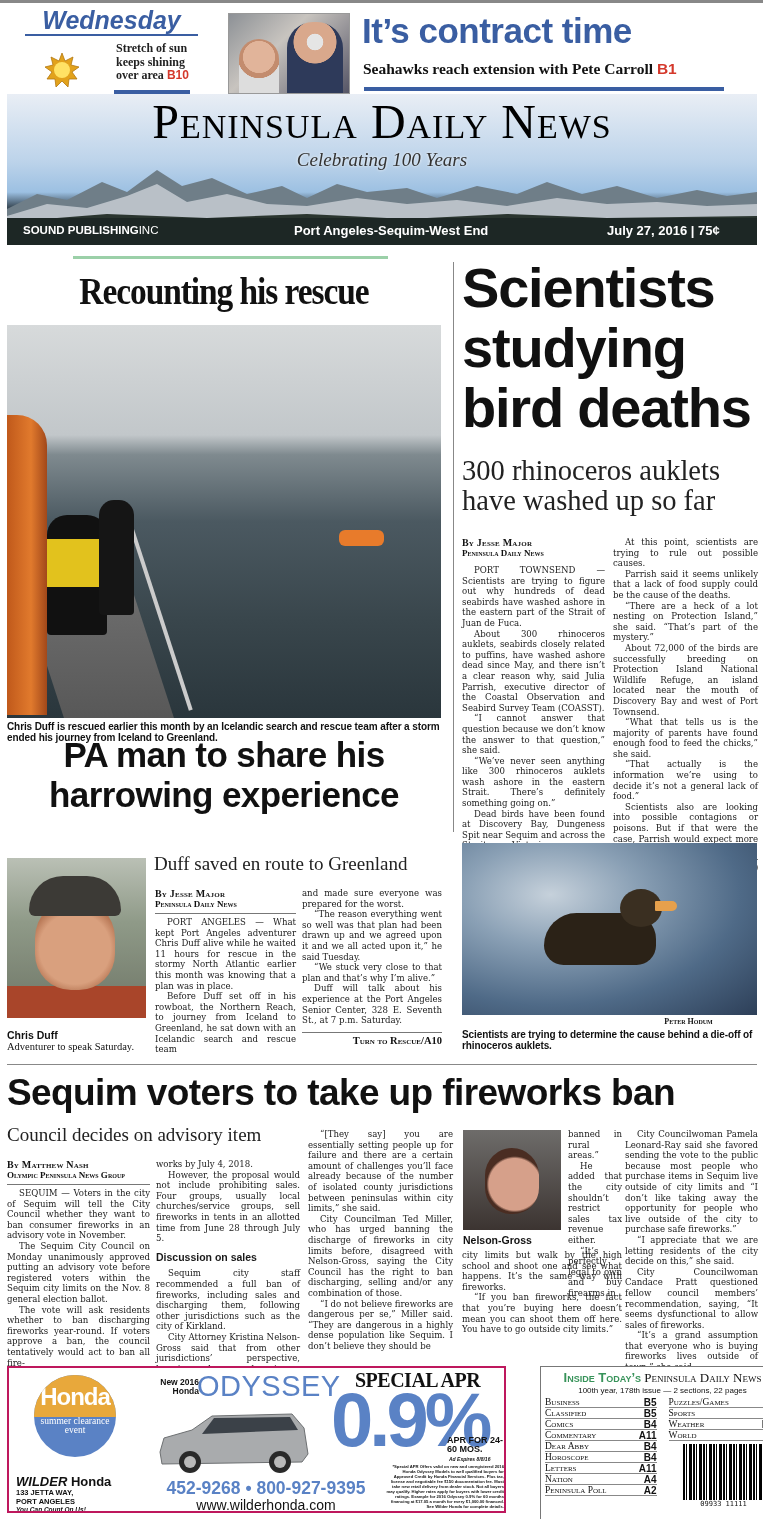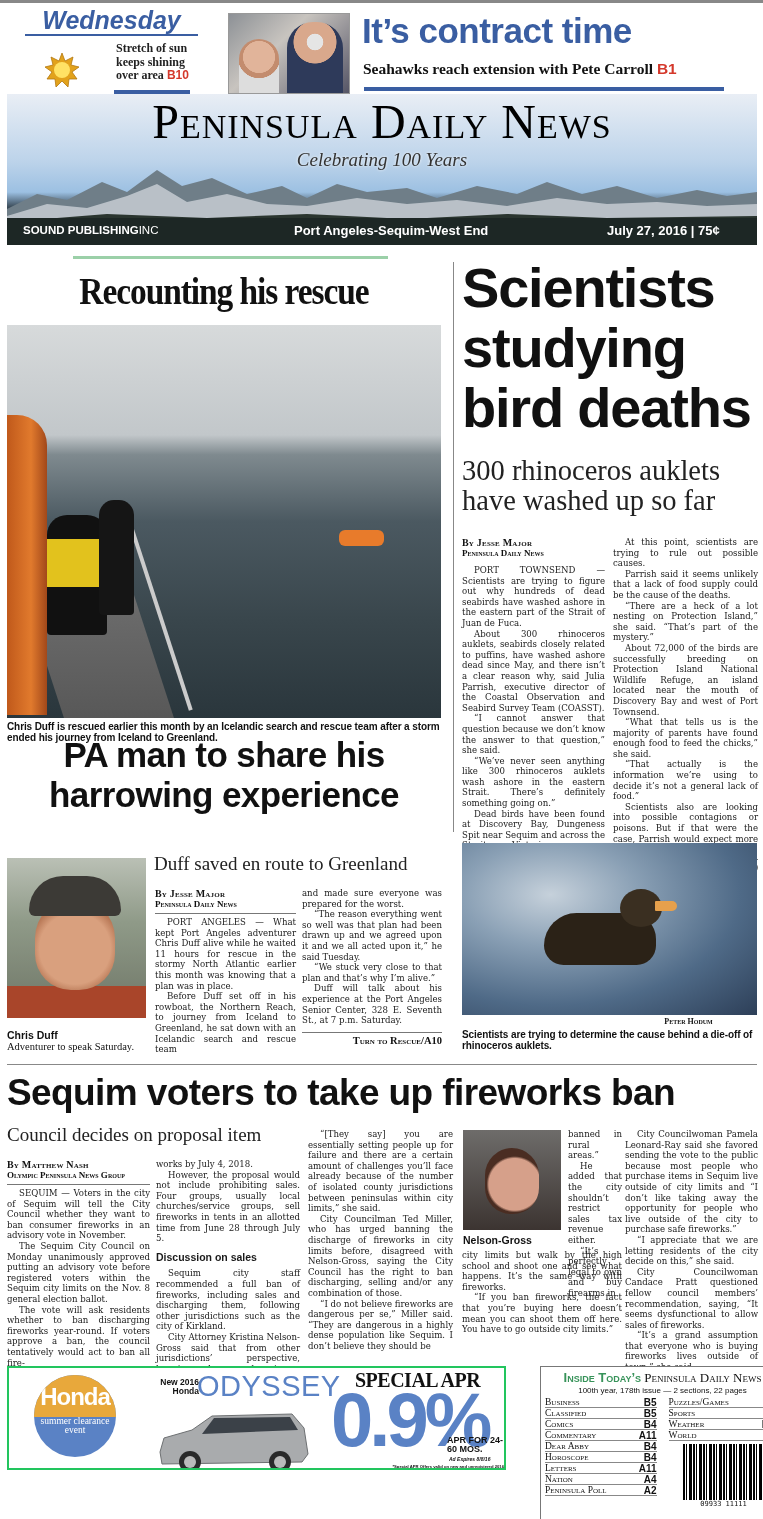--- a/index.html
+++ b/index.html
@@ -76,21 +76,21 @@
 .fw-col2{left:156px;top:1159px;width:144px}
 .fw-col3{left:308px;top:1129px;width:145px}
 .fw-col4a{left:568px;top:1129px;width:54px}
 .fw-col4b{left:462px;top:1250px;width:160px}
 .fw-col5{left:625px;top:1129px;width:133px}
 .subhead-sales{font-family:"Liberation Sans",sans-serif;font-weight:bold;font-size:10.5px;margin:8px 0 6px 0;text-indent:0 !important}
 .ng-photo{left:463px;top:1130px;width:98px;height:100px;background:linear-gradient(180deg,#6e6c6a,#3c3431);overflow:hidden}
 .ng-face{position:absolute;left:22px;top:18px;width:54px;height:66px;border-radius:27px 27px 26px 26px;background:radial-gradient(circle at 55% 55%,#d6a08a 0 55%,#4a2d22 60%)}
 .ng-caption{left:463px;top:1234px;font-family:"Liberation Sans",sans-serif;font-weight:900;font-size:10.5px}
 
-.ad{left:7px;top:1366px;width:499px;height:104px;border:2px solid #22c55e;overflow:hidden;background:#fff}
+.ad{left:7px;top:1366px;width:499px;height:147px;border:2px solid #be185d;overflow:hidden;background:#fff}
 .honda-circle{position:absolute;left:25px;top:7px;width:82px;height:82px;border-radius:50%;overflow:hidden;background:#5a82c5}
 .honda-circle .top{position:absolute;left:0;top:0;width:82px;height:42px;background:#e8a83b}
 .honda-word{position:absolute;left:0;top:8px;width:82px;text-align:center;font-family:"Liberation Sans",sans-serif;font-weight:900;font-size:24px;color:#fff;letter-spacing:-1px}
 .honda-event{position:absolute;left:5px;top:42px;width:72px;text-align:center;font-family:"Liberation Serif",serif;font-size:9.5px;line-height:9px;color:#fff}
 .dealer{position:absolute;left:7px;top:106px;width:118px;font-family:"Liberation Sans",sans-serif}
 .dealer .name{font-size:13px;font-weight:900}
 .dealer .name i{font-style:italic}
 .dealer .addr{font-size:7.5px;font-weight:bold;line-height:8.5px}
 .dealer .slogan{font-size:6.5px;font-style:italic;font-weight:bold}
 .new2016{position:absolute;left:140px;top:10px;width:50px;text-align:right;font-family:"Liberation Sans",sans-serif;font-weight:bold;font-size:8.5px;line-height:9px}
@@ -226,21 +226,21 @@
 <div class="abs bird-photo">
   <div class="bird-body"></div>
   <div class="bird-head"></div>
   <div class="bird-beak"></div>
 </div>
 <div class="abs photo-credit">Peter Hodum</div>
 <div class="abs caption bird-caption">Scientists are trying to determine the cause behind a die-off of rhinoceros auklets.</div>
 
 <div class="abs rule-fw"></div>
 <div class="abs h-fw">Sequim voters to take up fireworks ban</div>
-<div class="abs h-fw-sub">Council decides on proposal item</div>
+<div class="abs h-fw-sub">Council decides on advisory item</div>
 <div class="abs fw-col1">
   <div class="byline">By Matthew Nash</div>
   <div class="byline2">Olympic Peninsula News Group</div>
   <div class="body-text">
     <p>SEQUIM — Voters in the city of Sequim will tell the City Council whether they want to ban consumer fireworks in an advisory vote in November.</p>
     <p>The Sequim City Council on Monday unanimously approved putting an advisory vote before registered voters within the Sequim city limits on the Nov. 8 general election ballot.</p>
     <p>The vote will ask residents whether to ban discharging fireworks year-round. If voters approve a ban, the council tentatively would act to ban all fire-</p>
   </div>
 </div>
 <div class="abs fw-col2">

